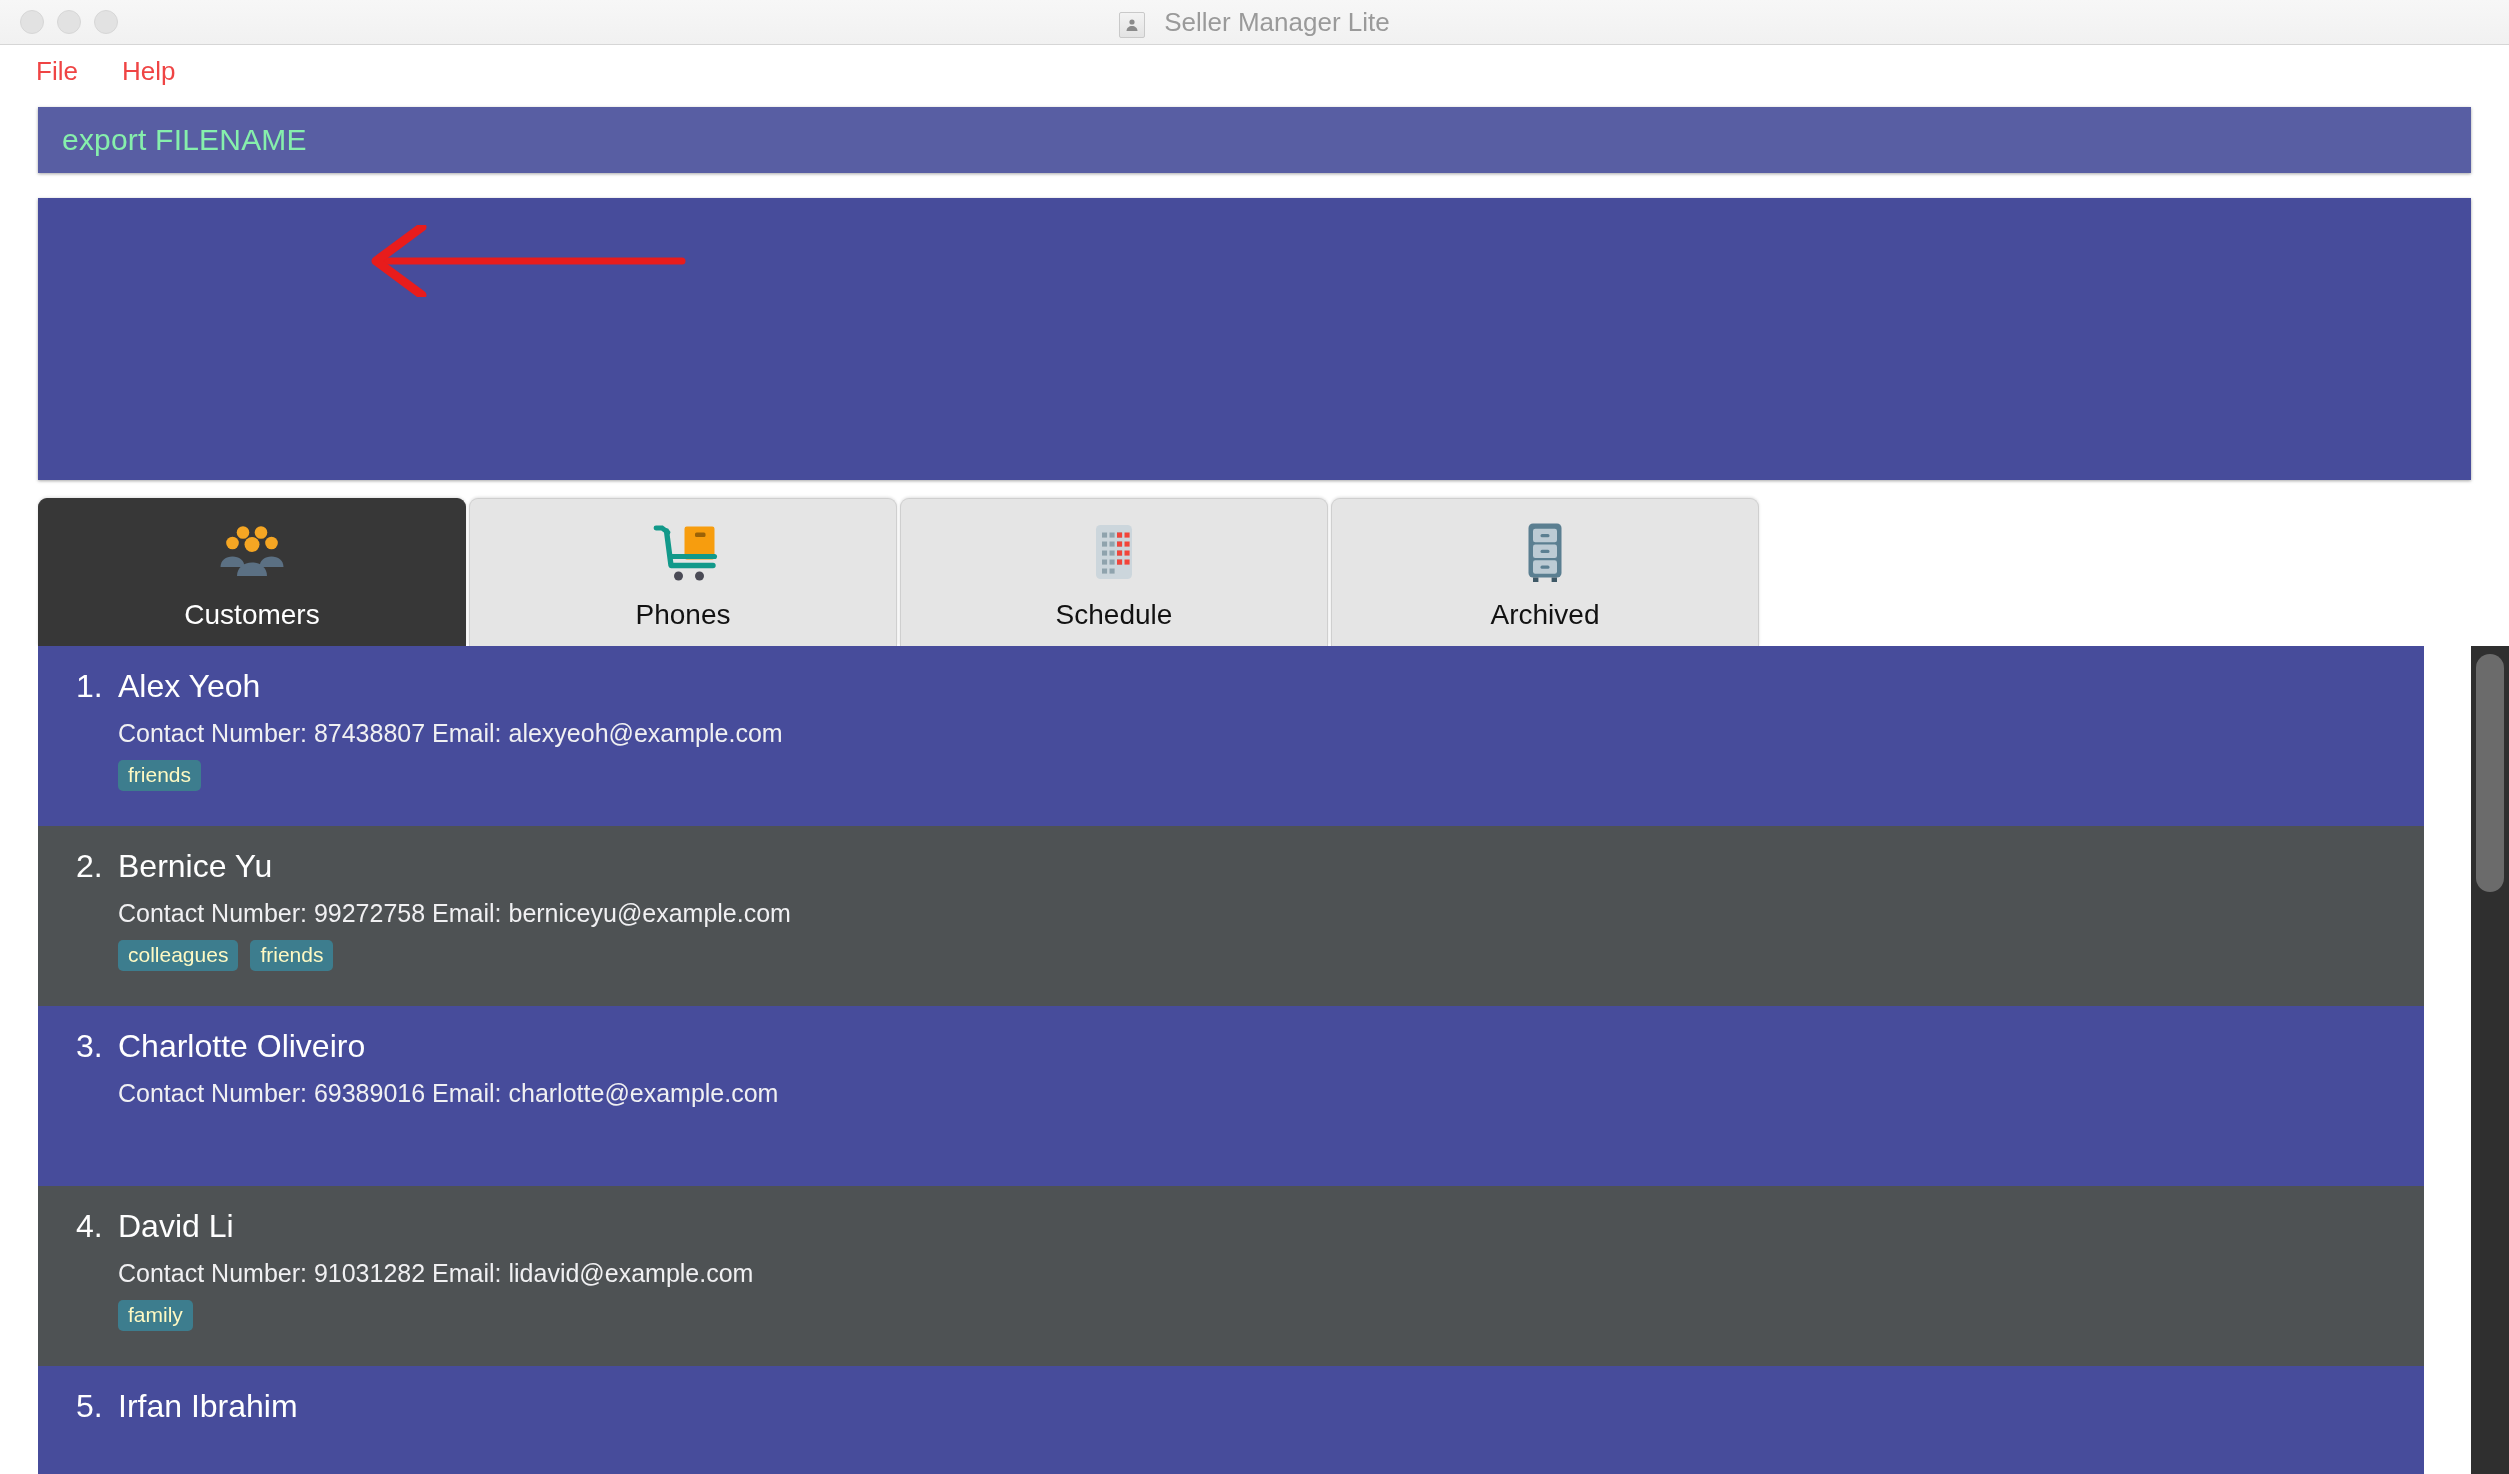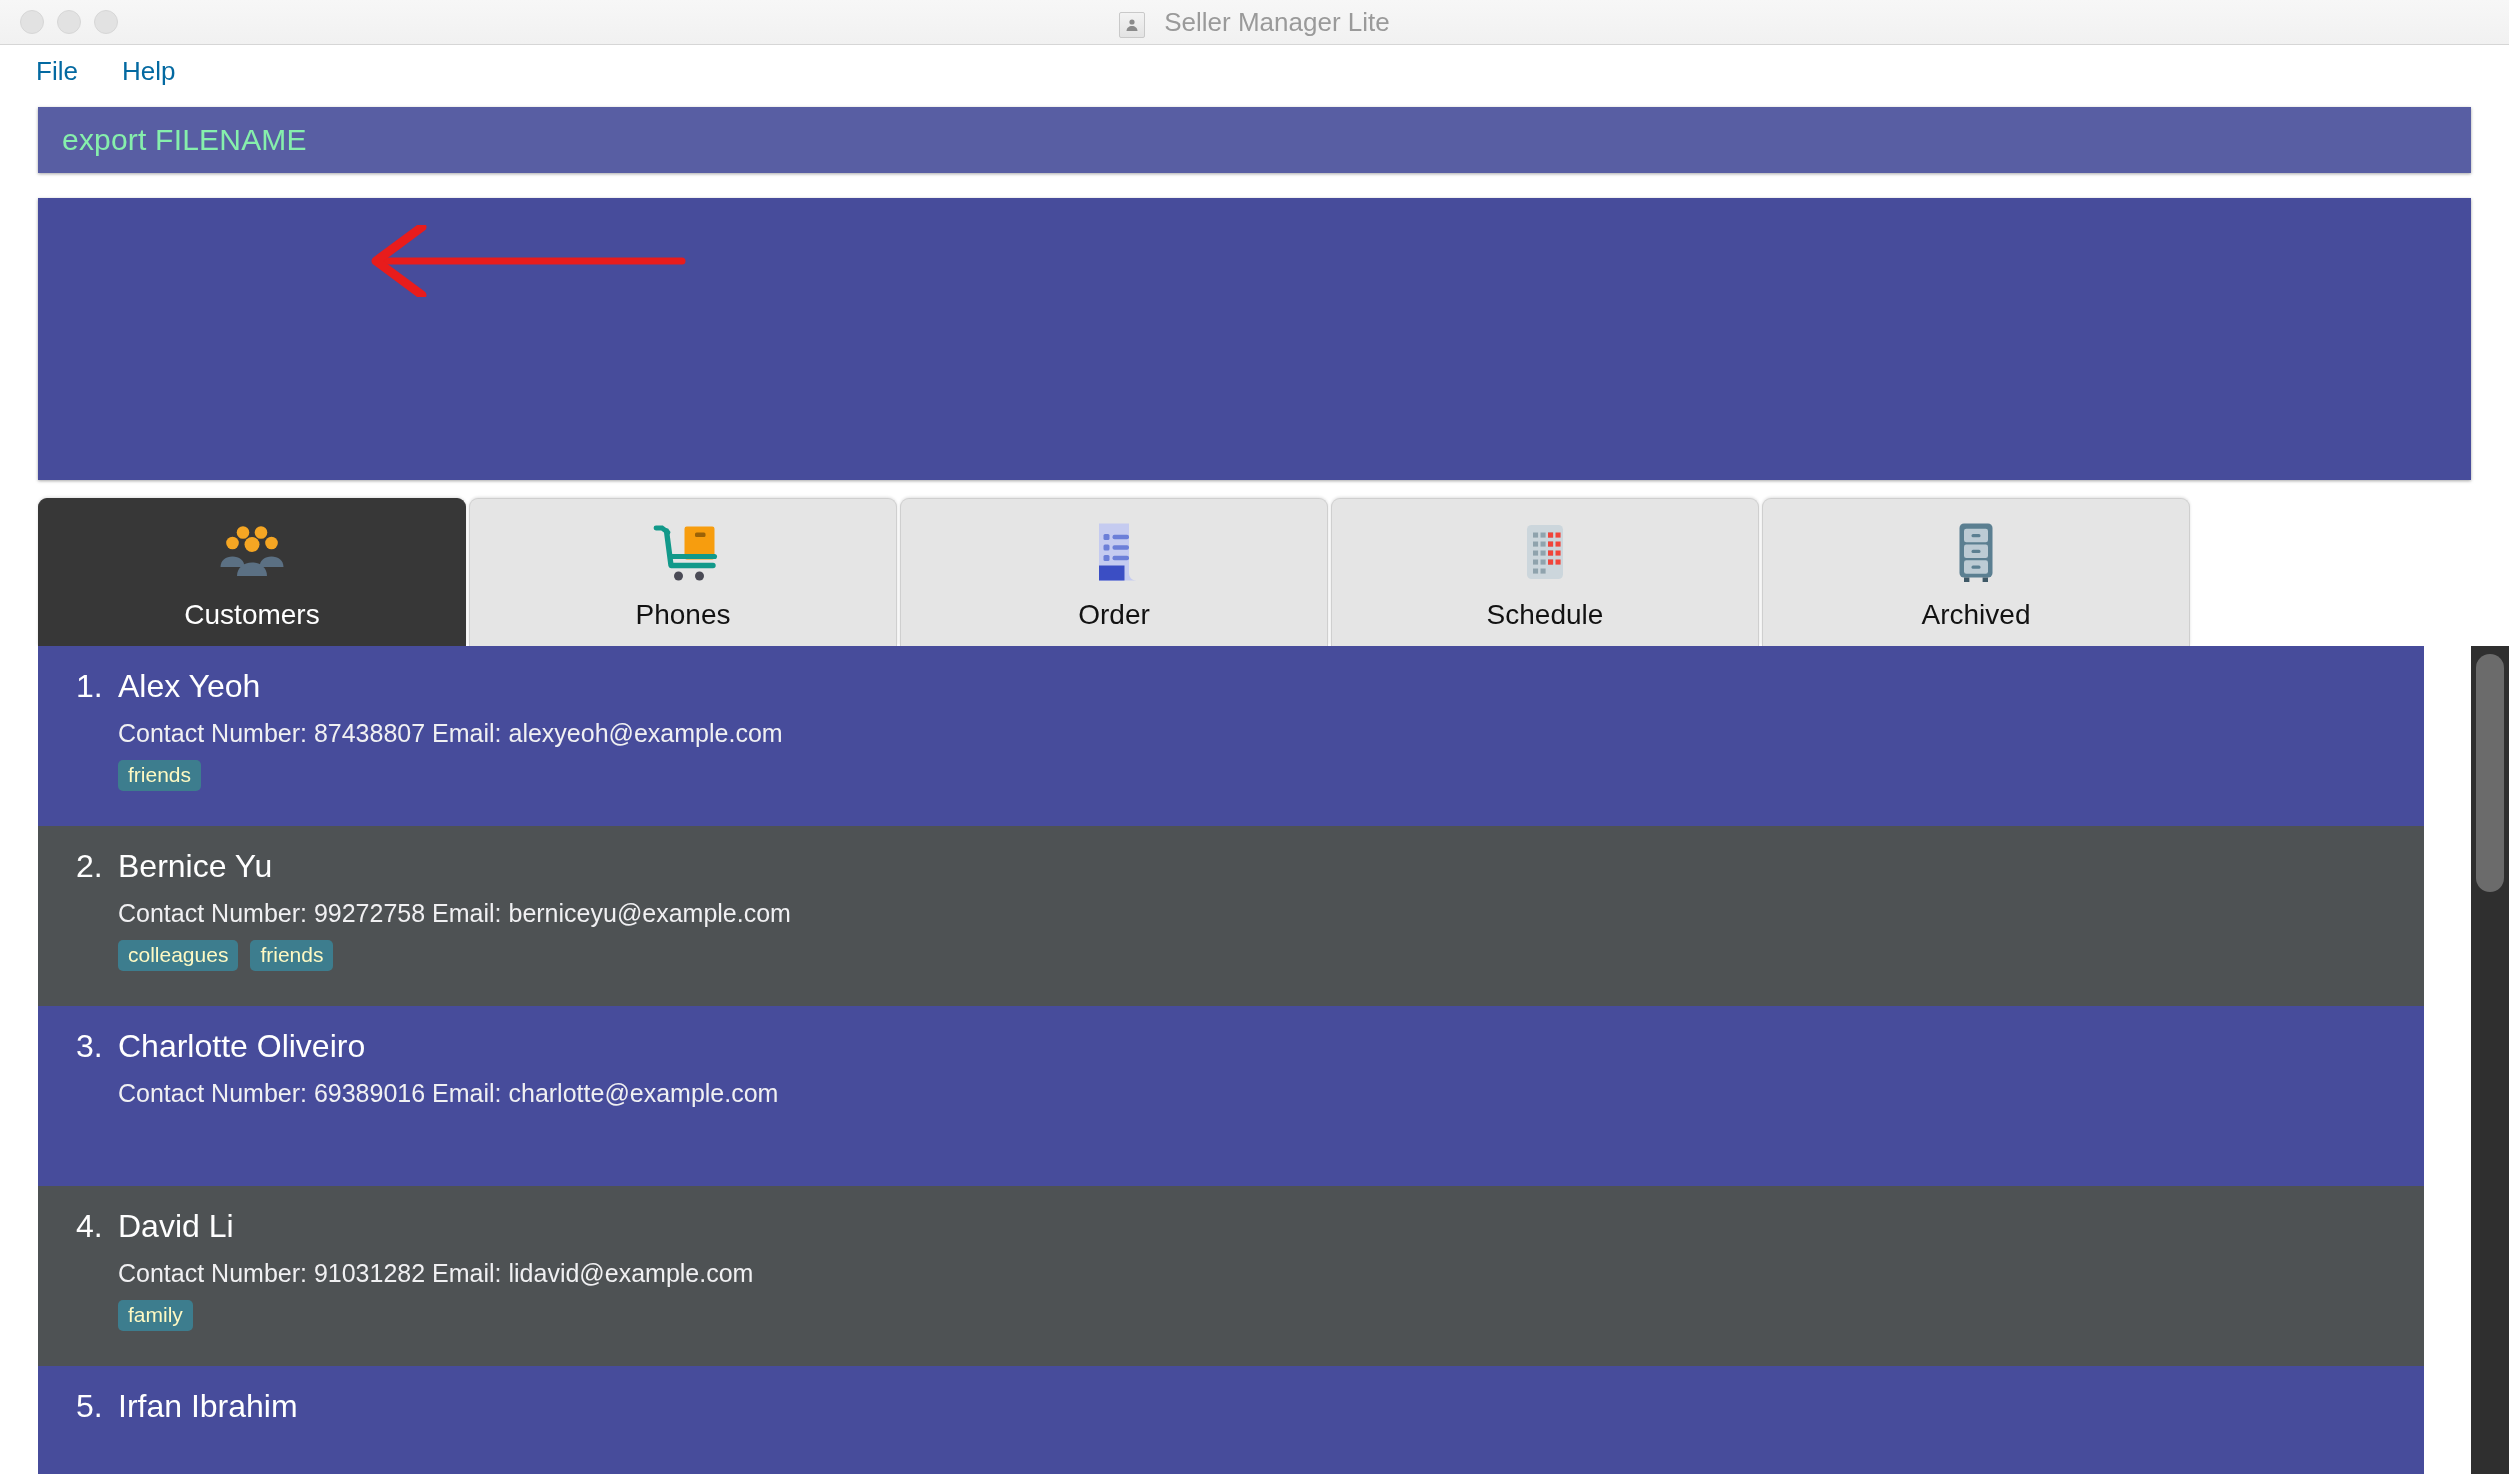--- a/index.html
+++ b/index.html
@@ -64,21 +64,21 @@
   .menubar {
     height: 52px;
     background: #ffffff;
     display: flex;
     align-items: center;
     padding-left: 24px;
     gap: 20px;
   }
   .menu-item {
     font-size: 26px;
-    color: #0369a1;
+    color: #ef4444;
     padding: 4px 12px;
     cursor: default;
   }
 
   
   .app-body {
     background: #ffffff;
     padding: 0 38px;
     position: relative;
   }
@@ -300,36 +300,20 @@
         <path d="M6 8h4l4 3" stroke="#12998a" stroke-width="3.2" fill="none" stroke-linecap="round"></path>
         <path d="M13 10 L16 33 H44" stroke="#12998a" stroke-width="3.6" fill="none" stroke-linecap="round" stroke-linejoin="round"></path>
         <path d="M16 27 H45" stroke="#12998a" stroke-width="3.4" stroke-linecap="round"></path>
         <circle cx="21" cy="40" r="3" fill="#4a4a55"></circle>
         <circle cx="35" cy="40" r="3" fill="#4a4a55"></circle>
       </svg>
     </div>
     <div class="tab-label">Phones</div>
   </div>
 
-  <div class="tab">
-    <div class="tab-icon">
-      <svg width="72" height="72" viewBox="0 0 48 48">
-        <path d="M14 5h20v33c0 3-2 5-5 5H14z" fill="#c5cbf0"></path>
-        <path d="M34 38c0 3 2 5 5 5H14" fill="#c5cbf0"></path>
-        <rect x="17" y="12" width="4" height="4" rx="1" fill="#6c7fd8"></rect>
-        <rect x="17" y="19" width="4" height="4" rx="1" fill="#6c7fd8"></rect>
-        <rect x="17" y="26" width="4" height="4" rx="1" fill="#6c7fd8"></rect>
-        <rect x="23" y="12.5" width="11" height="3" rx="1.3" fill="#6c7fd8"></rect>
-        <rect x="23" y="19.5" width="11" height="3" rx="1.3" fill="#6c7fd8"></rect>
-        <rect x="23" y="26.5" width="11" height="3" rx="1.3" fill="#6c7fd8"></rect>
-        <path d="M14 33h17v10H14z" fill="#3b4ec4"></path>
-      </svg>
-    </div>
-    <div class="tab-label">Order</div>
-  </div>
 
   <div class="tab">
     <div class="tab-icon">
       <svg width="72" height="72" viewBox="0 0 48 48">
         <rect x="12" y="6" width="24" height="36" rx="3" fill="#ccd6dc"></rect>
         <g fill="#8fa3ad">
           <rect x="16" y="11" width="3.4" height="3.4"></rect>
             <rect x="21" y="11" width="3.4" height="3.4"></rect>
           <rect x="26" y="11" width="3.4" height="3.4"></rect>
           <rect x="16" y="17" width="3.4" height="3.4"></rect>

